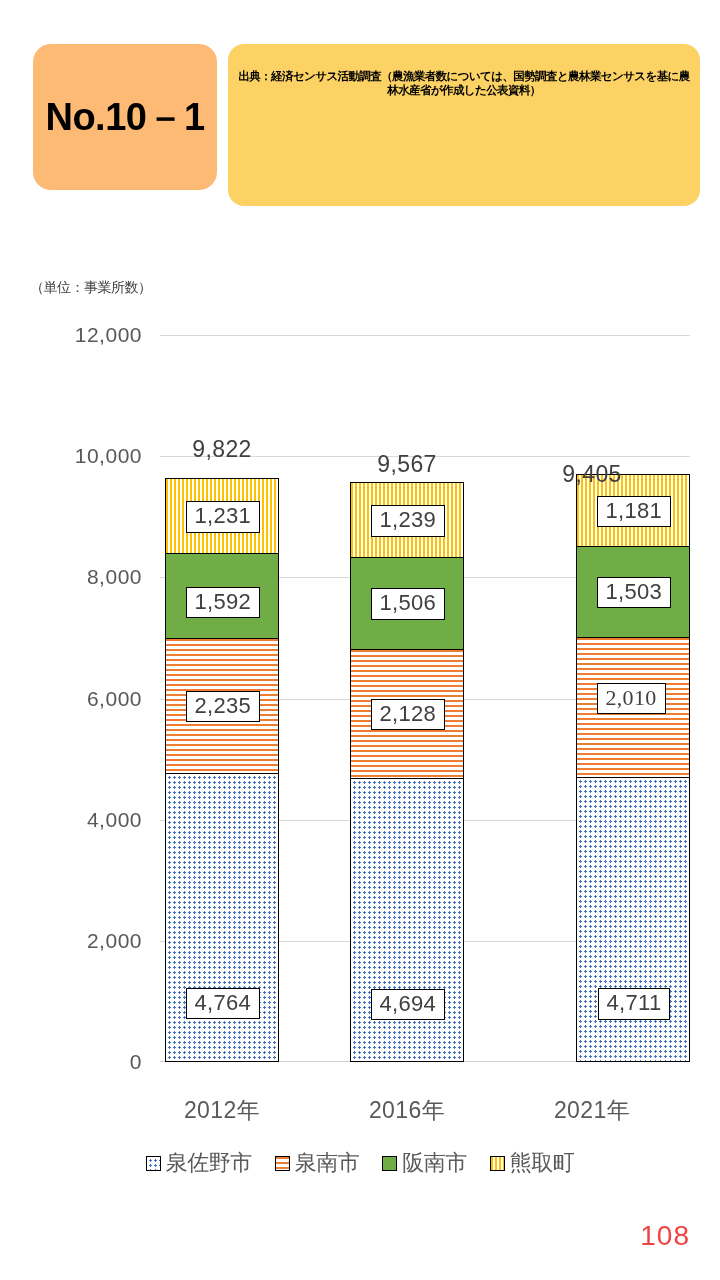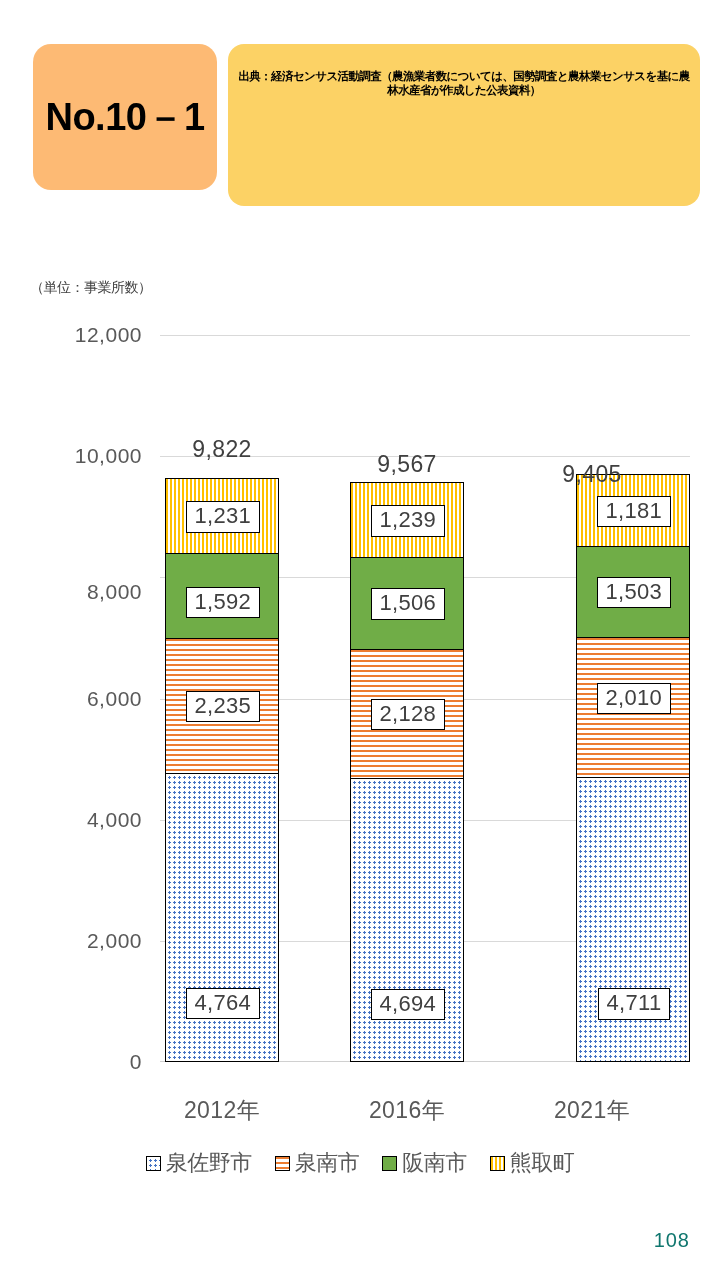--- a/index.html
+++ b/index.html
@@ -206,22 +206,22 @@
   .legend-text {
     font-size: 22px;
     color: #595959;
     letter-spacing: -0.5px;
     white-space: nowrap;
   }
 
   .page-no {
     position: absolute;
     right: 30px; bottom: 28px;
-    font-size: 20px;
-    color: #0f766e;
+    font-size: 28px;
+    color: #ef4444;
     letter-spacing: 1px;
   }
 </style>
 </head>
 <body>
 
 <div class="header">
   <div class="badge-no">
     <span>No.10－1</span>
   </div>
@@ -236,21 +236,21 @@
   <div class="plot" id="plot">
     <div class="axis-base"></div>
   <div class="ytick" style="top: 727px;">0</div>
       <div class="gridline" style="top: 605.833px;"></div>
       <div class="ytick" style="top: 605.833px;">2,000</div>
       <div class="gridline" style="top: 484.667px;"></div>
       <div class="ytick" style="top: 484.667px;">4,000</div>
       <div class="gridline" style="top: 363.5px;"></div>
       <div class="ytick" style="top: 363.5px;">6,000</div>
       <div class="gridline" style="top: 242.333px;"></div>
-      <div class="ytick" style="top: 242.333px; margin-top: 15px;">8,000</div>
+      <div class="ytick" style="top: 242.333px;">8,000</div>
       <div class="gridline" style="top: 121.167px;"></div>
       <div class="ytick" style="top: 121.167px;">10,000</div>
       <div class="gridline" style="top: 0px;"></div>
       <div class="ytick" style="top: 0px;">12,000</div>
       <div class="bar" style="left: 5px;">
         <div class="seg seg-kumatori" style="height: 74.5781px;">
           <span class="seg-label" style="top: 22px; left: 19.5px;">1,231</span>
         </div>
         <div class="seg seg-hannan" style="height: 85px;">
           <span class="seg-label" style="top: 32.5px; left: 19.5px;">1,592</span>
@@ -280,21 +280,21 @@
       </div>
       <div class="total-label" style="left: 247px; top: 143.399px;">9,567</div>
       <div class="xtick" style="left: 247px;">2016年</div>
       <div class="bar" style="left: 375px; padding-left: 41px;">
         <div class="seg seg-kumatori" style="height: 71.5489px;">
           <span class="seg-label" style="top: 20.5px; left: 19.5px;">1,181</span>
         </div>
         <div class="seg seg-hannan" style="height: 91.0567px;">
           <span class="seg-label" style="top: 30px; left: 19.5px;">1,503</span>
         </div>
-        <div class="seg seg-sennan" style="height: 140px;">
+        <div class="seg seg-sennan" style="height: 140px; font-family: Liberation Serif, serif;">
           <span class="seg-label" style="top: 45.5px; left: 19.5px;">2,010</span>
         </div>
         <div class="seg seg-izumisano" style="height: 285.408px;">
           <span class="seg-label" style="top: 210.9px; left: 20.5px;">4,711</span>
         </div>
       </div>
       <div class="total-label" style="left: 432px; top: 153.214px;">9,405</div>
       <div class="xtick" style="left: 432px;">2021年</div>
     </div>
 </div>

